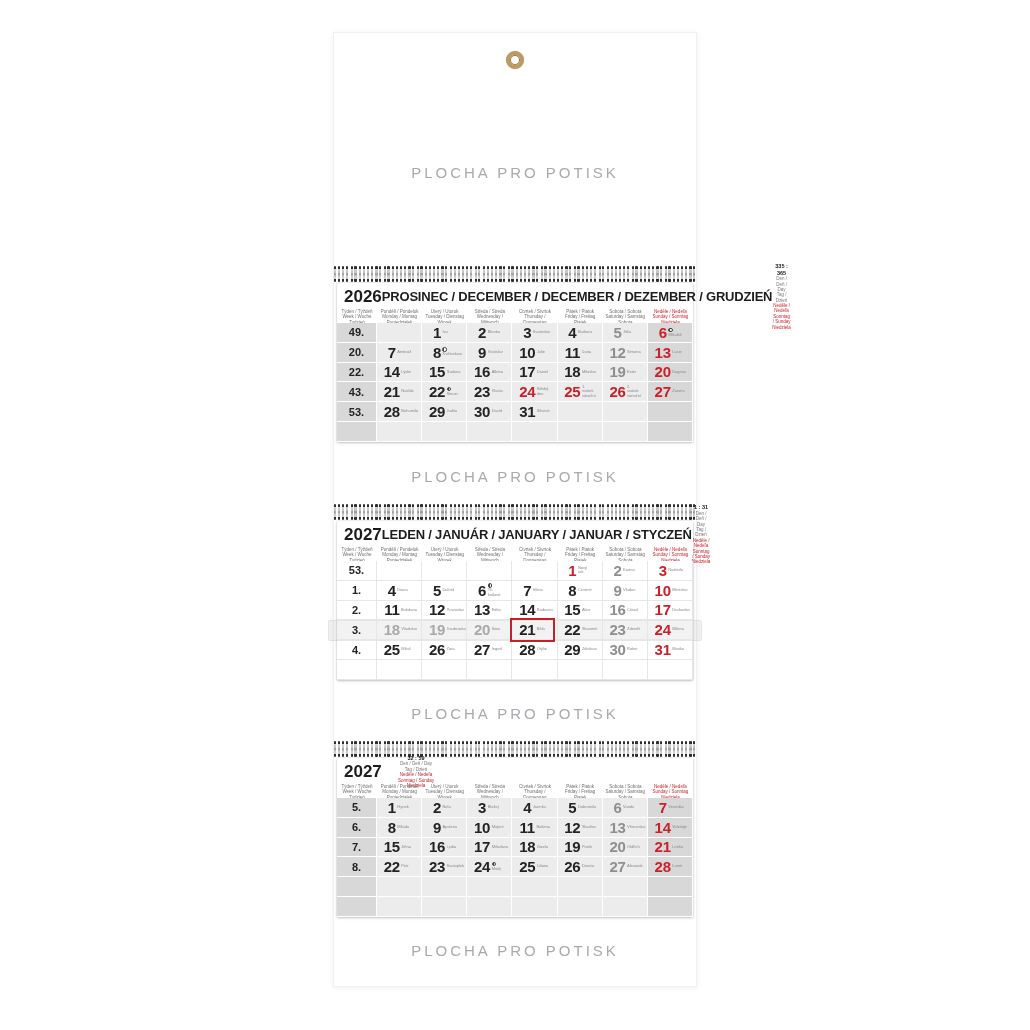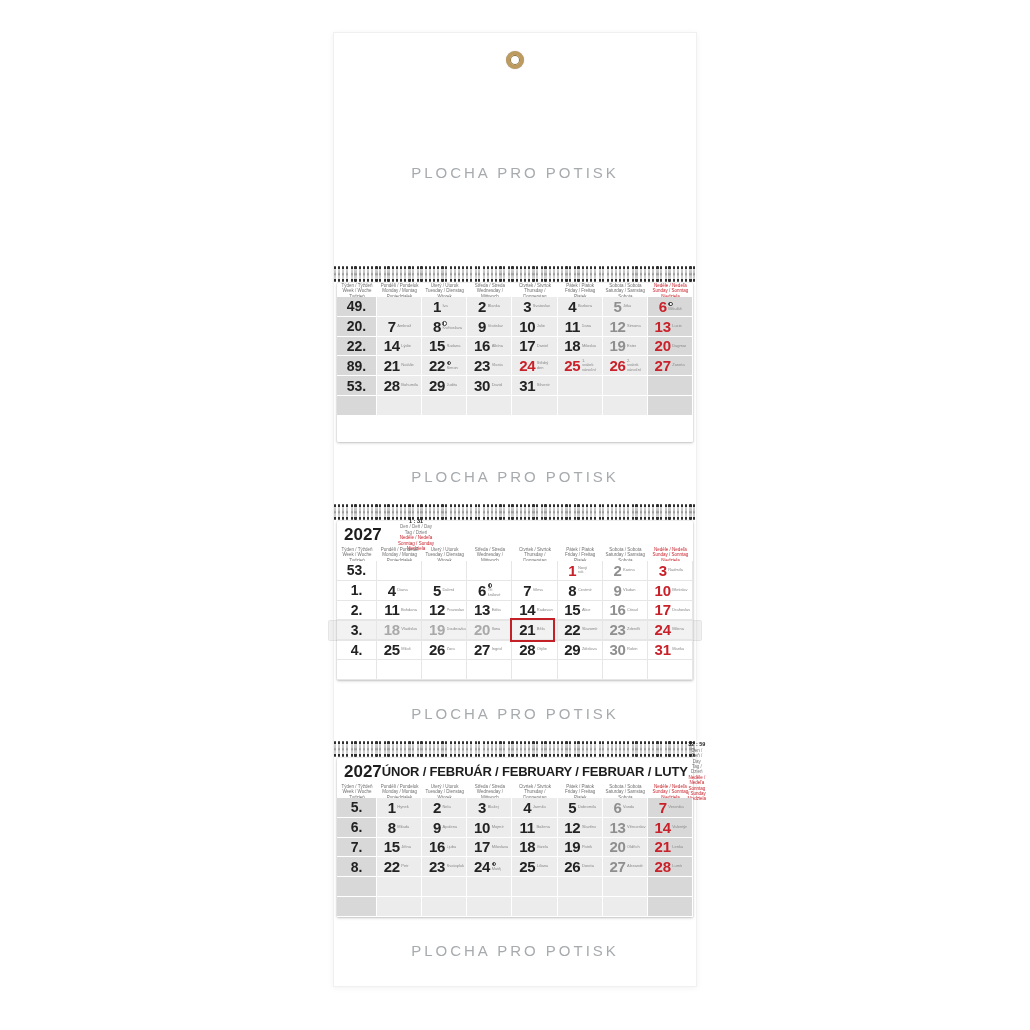--- a/index.html
+++ b/index.html
@@ -34,21 +34,21 @@
   .dow{display:grid;grid-template-columns:40px repeat(7,1fr);height:14px;}
   .dcell{font-size:4.5px;line-height:1.2;color:#6f6f6f;text-align:center;overflow:hidden;}
   .dcell.red{color:var(--red);}
   .grid{position:relative;}
   .row{display:grid;grid-template-columns:40px repeat(7,1fr);height:19.8px;}
   .cell{position:relative;box-sizing:border-box;}
   .sheet.gray .cell{border-right:1px solid #fff;border-bottom:1px solid #fff;}
   .sheet.gray .cell.day{background:#ececec;}
   .sheet.gray .cell.wk,.sheet.gray .cell.sun{background:#d8d8d8;}
   .sheet.white .cell{border-right:1px solid #e6e6e6;border-bottom:1px solid #e6e6e6;background:transparent;}
-  .wk{display:flex;align-items:center;justify-content:center;font-weight:700;font-size:14px;color:#222;}
+  .wk{display:flex;align-items:center;justify-content:center;font-weight:700;font-size:11px;color:#222;}
   .day{display:flex;align-items:center;justify-content:center;gap:1.5px;}
   .num{font-size:15px;font-weight:700;letter-spacing:-0.3px;}
   .c-black{color:var(--ink);} .c-gray{color:var(--graynum);}
   .c-red{color:var(--red);}  .c-dim{color:var(--dimnum);}
   .side{width:13px;display:flex;flex-direction:column;align-items:flex-start;gap:0.5px;}
   .nm{font-size:4px;color:#8a8a8a;line-height:1.15;text-align:left;max-height:15px;overflow:hidden;}
   .moon{width:4.5px;height:4.5px;border-radius:50%;border:0.7px solid #444;box-sizing:border-box;
         background:linear-gradient(90deg,#444 50%,#fff 50%);}
   .cursor::after{content:"";position:absolute;left:-2px;top:-2.5px;right:2px;bottom:-2.5px;
                  border:2px solid #c42028;pointer-events:none;z-index:3;}
@@ -596,20 +596,32 @@
         <div class="wire"></div>
         <div class="wire"></div>
       </div>
       <div class="pair">
         <div class="wire"></div>
         <div class="wire"></div>
       </div>
     </div>
 
   <div class="sheet gray" style="top:283px">
+      <div class="cal-header">
+        <div class="year">2026</div>
+        <div class="title">PROSINEC / DECEMBER / DECEMBER / DEZEMBER / GRUDZIEŃ</div>
+        <div class="corner">
+          <div class="range">335 : 365</div>
+          <div class="cg">Den / Deň / Day</div>
+          <div class="cg">Tag / Dzień</div>
+          <div class="cr">Neděle / Nedeľa</div>
+          <div class="cr">Sonntag / Sunday</div>
+          <div class="cr">Niedziela</div>
+        </div>
+      </div>
       <div class="dow">
         <div class="dcell">
           <div>Týden / Týždeň</div>
           <div>Week / Woche</div>
           <div>Tydzień</div>
         </div>
         <div class="dcell">
           <div>Pondělí / Pondelok</div>
           <div>Monday / Montag</div>
           <div>Poniedziałek</div>
@@ -770,21 +782,21 @@
             </div>
           </div>
           <div class="cell day sun">
             <div class="num c-red">20</div>
             <div class="side">
               <div class="nm">Dagmar</div>
             </div>
           </div>
         </div>
         <div class="row">
-          <div class="cell wk">89.</div>
+          <div class="cell wk">43.</div>
           <div class="cell day">
             <div class="num c-black">21</div>
             <div class="side">
               <div class="nm">Natálie</div>
             </div>
           </div>
           <div class="cell day">
             <div class="num c-black">22</div>
             <div class="side">
               <div class="moon"></div>
@@ -860,20 +872,21 @@
           <div class="cell day"></div>
           <div class="cell day"></div>
           <div class="cell day"></div>
           <div class="cell day sun"></div>
         </div>
       </div>
     </div>
   <div class="sheet white" style="top:521px">
       <div class="cal-header">
         <div class="year">2027</div>
+        <div class="title">LEDEN / JANUÁR / JANUARY / JANUAR / STYCZEŃ</div>
         <div class="corner">
           <div class="range">1 : 31</div>
           <div class="cg">Den / Deň / Day</div>
           <div class="cg">Tag / Dzień</div>
           <div class="cr">Neděle / Nedeľa</div>
           <div class="cr">Sonntag / Sunday</div>
           <div class="cr">Niedziela</div>
         </div>
       </div>
       <div class="dow">
@@ -1132,21 +1145,20 @@
           <div class="cell day"></div>
           <div class="cell day"></div>
           <div class="cell day"></div>
           <div class="cell day sun"></div>
         </div>
       </div>
     </div>
   <div class="sheet gray" style="top:758px">
       <div class="cal-header">
         <div class="year">2027</div>
-        <div class="title">ÚNOR / FEBRUÁR / FEBRUARY / FEBRUAR / LUTY</div>
         <div class="corner">
           <div class="range">32 : 59</div>
           <div class="cg">Den / Deň / Day</div>
           <div class="cg">Tag / Dzień</div>
           <div class="cr">Neděle / Nedeľa</div>
           <div class="cr">Sonntag / Sunday</div>
           <div class="cr">Niedziela</div>
         </div>
       </div>
       <div class="dow">

